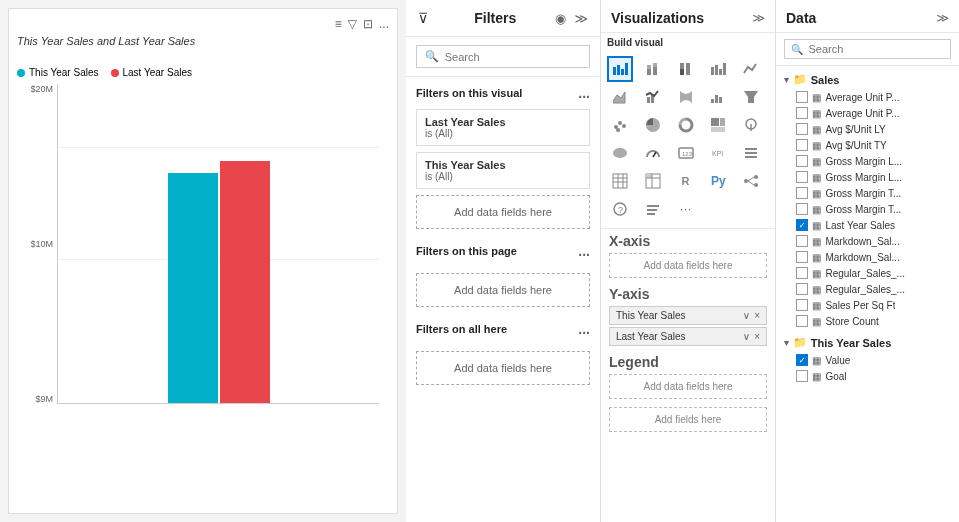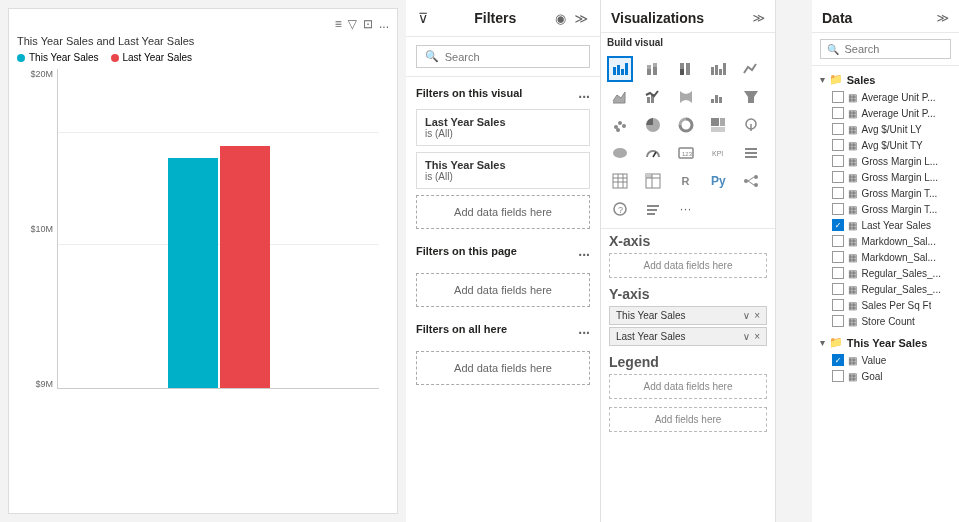--- a/index.html
+++ b/index.html
@@ -22,21 +22,22 @@
       margin-bottom: 4px;
     }
     .chart-toolbar-icon {
       font-size: 12px;
       color: #666;
       cursor: pointer;
     }
     .chart-title {
       font-size: 11px;
       color: #333;
-      margin-bottom: 5px;
+      margin-bottom: 20px;
+      font-style: italic;
     }
     .chart-legend {
       display: flex;
       gap: 12px;
       margin-bottom: 6px;
     }
     .legend-item {
       display: flex;
       align-items: center;
       gap: 4px;
@@ -270,21 +271,20 @@
       color: #888;
       cursor: pointer;
     }
 
     
     .data-panel {
       flex: 1;
       background: #fff;
       display: flex;
       flex-direction: column;
-      margin-left: 36px;
     }
     .data-header {
       display: flex;
       align-items: center;
       padding: 10px 10px 6px 10px;
       border-bottom: 1px solid #e8e8e8;
     }
     .data-header-title {
       font-size: 14px;
       font-weight: 600;

